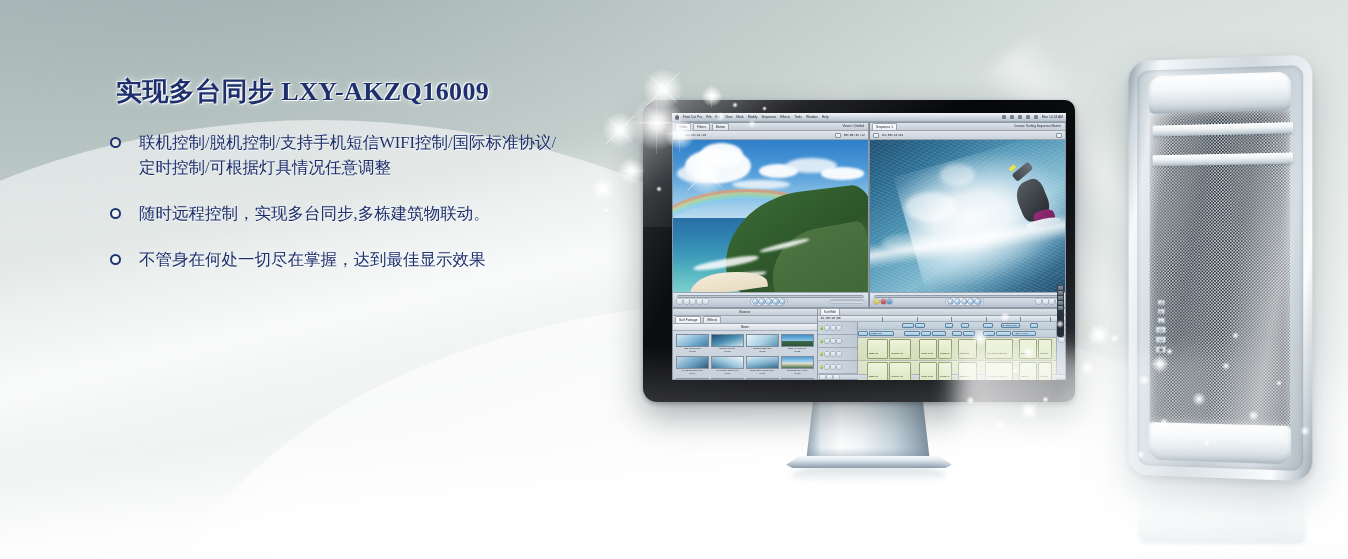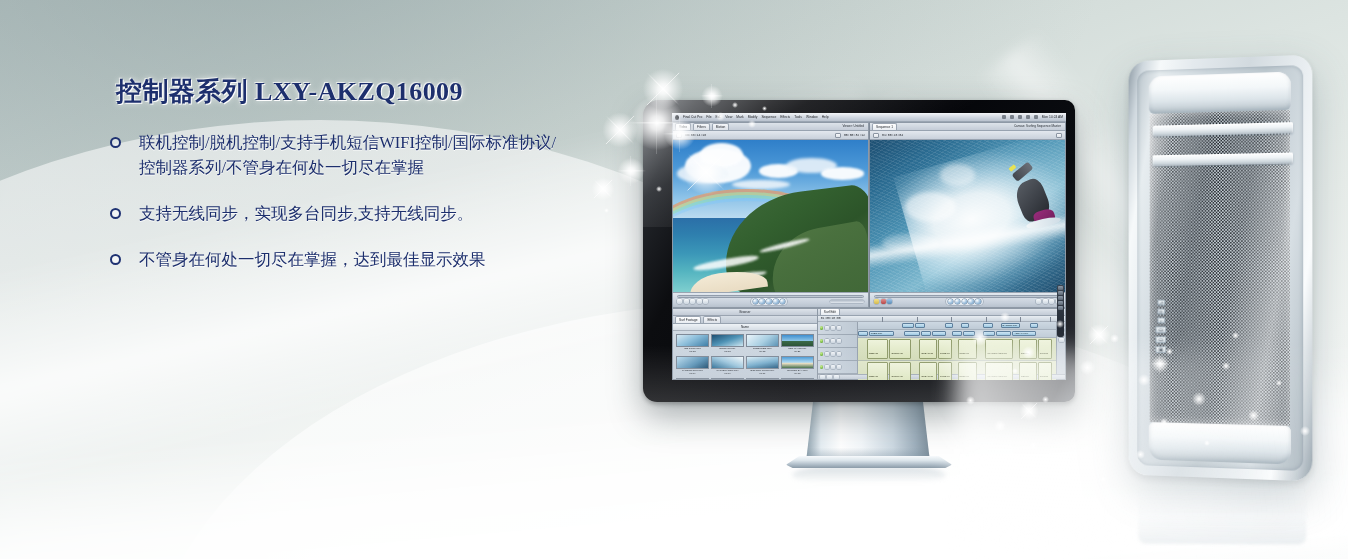--- a/index.html
+++ b/index.html
@@ -505,30 +505,30 @@
   <div class="swoosh s1"></div>
   <div class="swoosh s2"></div>
   <div class="swoosh s3"></div>
   <div class="swoosh s4"></div>
   <div class="streak k1"></div>
   <div class="streak k2"></div>
   <div class="streak k3"></div>
   <div class="streak k4"></div>
 
   <div id="textcol">
-    <div class="title-main">控制器系列 LXY-AKZQ16009</div>
+    <div class="title-main">实现多台同步 LXY-AKZQ16009</div>
 
     <div id="bullets">
       <div class="bullet">
         <span class="ring"></span>
-        <span class="btxt"><span>联机控制/脱机控制/支持手机短信WIFI控制/国际标准协议/</span><br><span>控制器系列/不管身在何处一切尽在掌握</span></span>
+        <span class="btxt"><span>联机控制/脱机控制/支持手机短信WIFI控制/国际标准协议/</span><br><span>定时控制/可根据灯具情况任意调整</span></span>
       </div>
       <div class="bullet">
         <span class="ring"></span>
-        <span class="btxt">支持无线同步，实现多台同步,支持无线同步。</span>
+        <span class="btxt">随时远程控制，实现多台同步,多栋建筑物联动。</span>
       </div>
       <div class="bullet">
         <span class="ring"></span>
         <span class="btxt">不管身在何处一切尽在掌握，达到最佳显示效果</span>
       </div>
     </div>
   </div>
 
   <div id="stand-refl"></div>
   <div id="stand-neck"></div>

